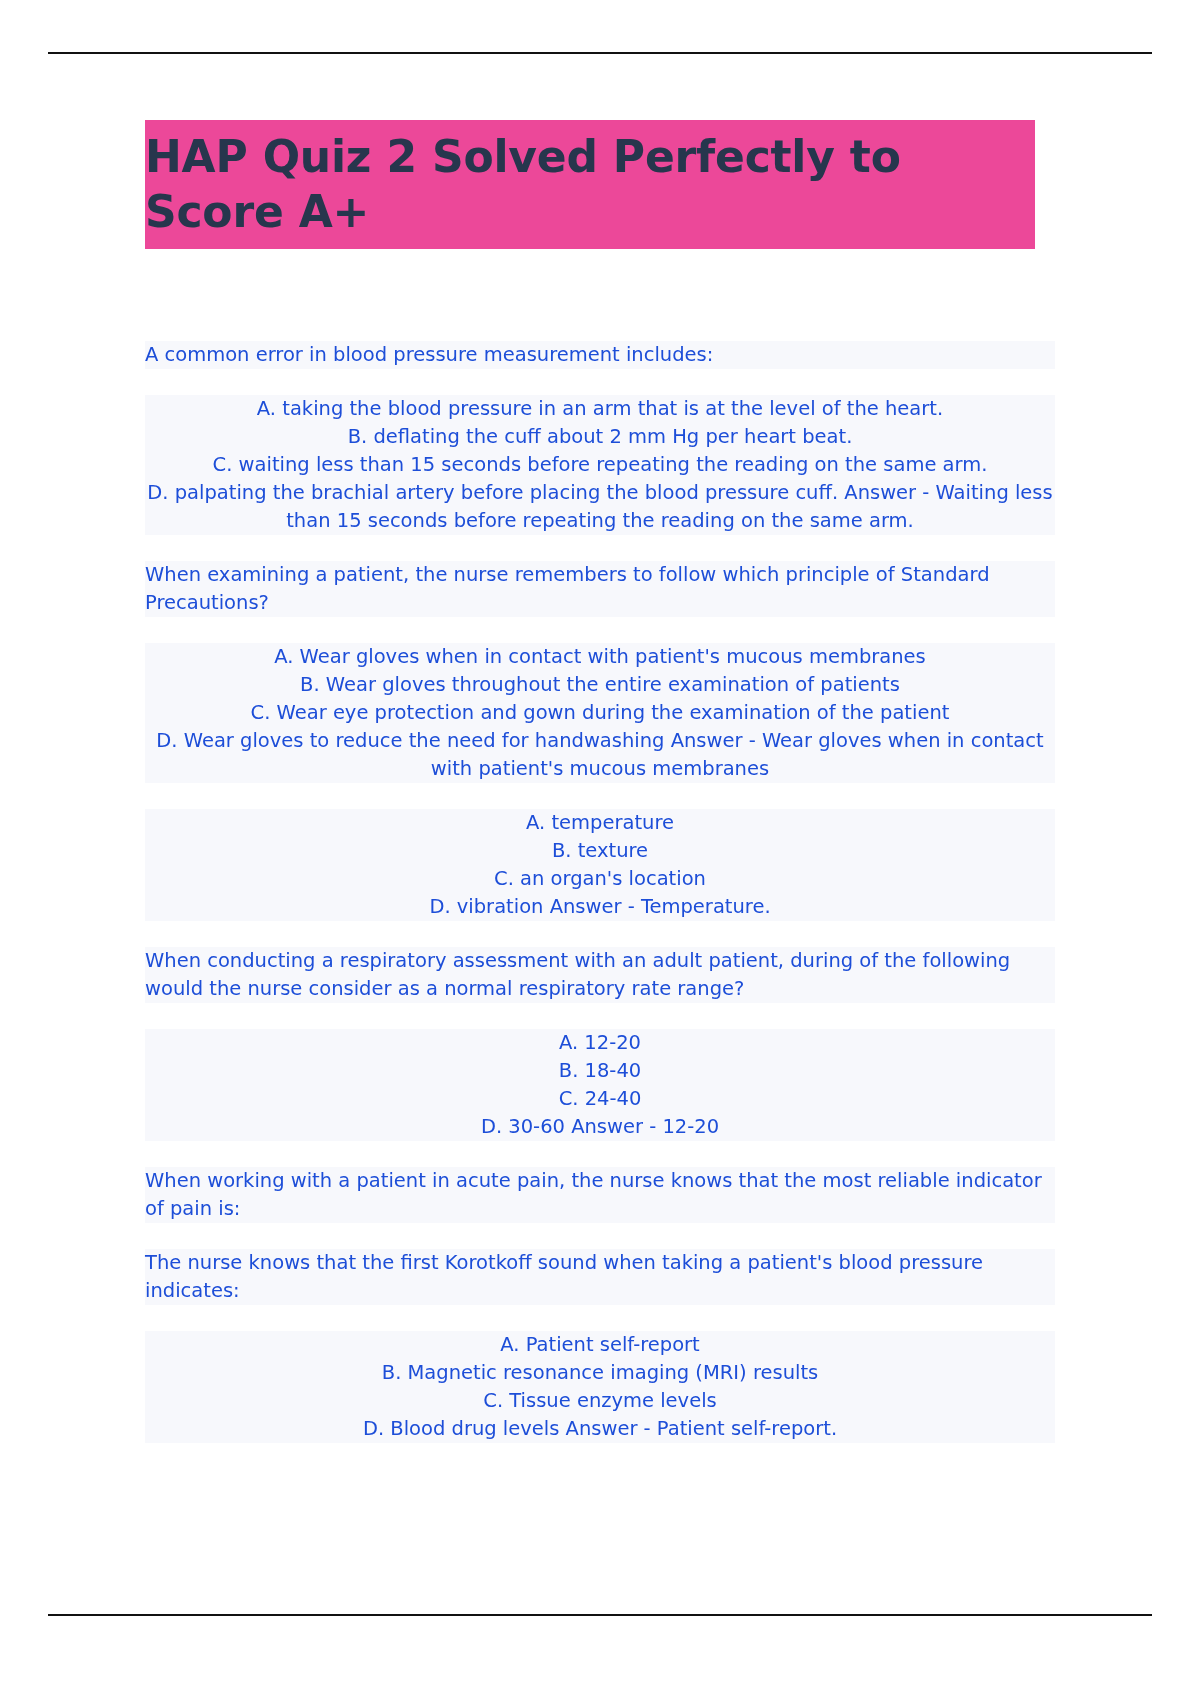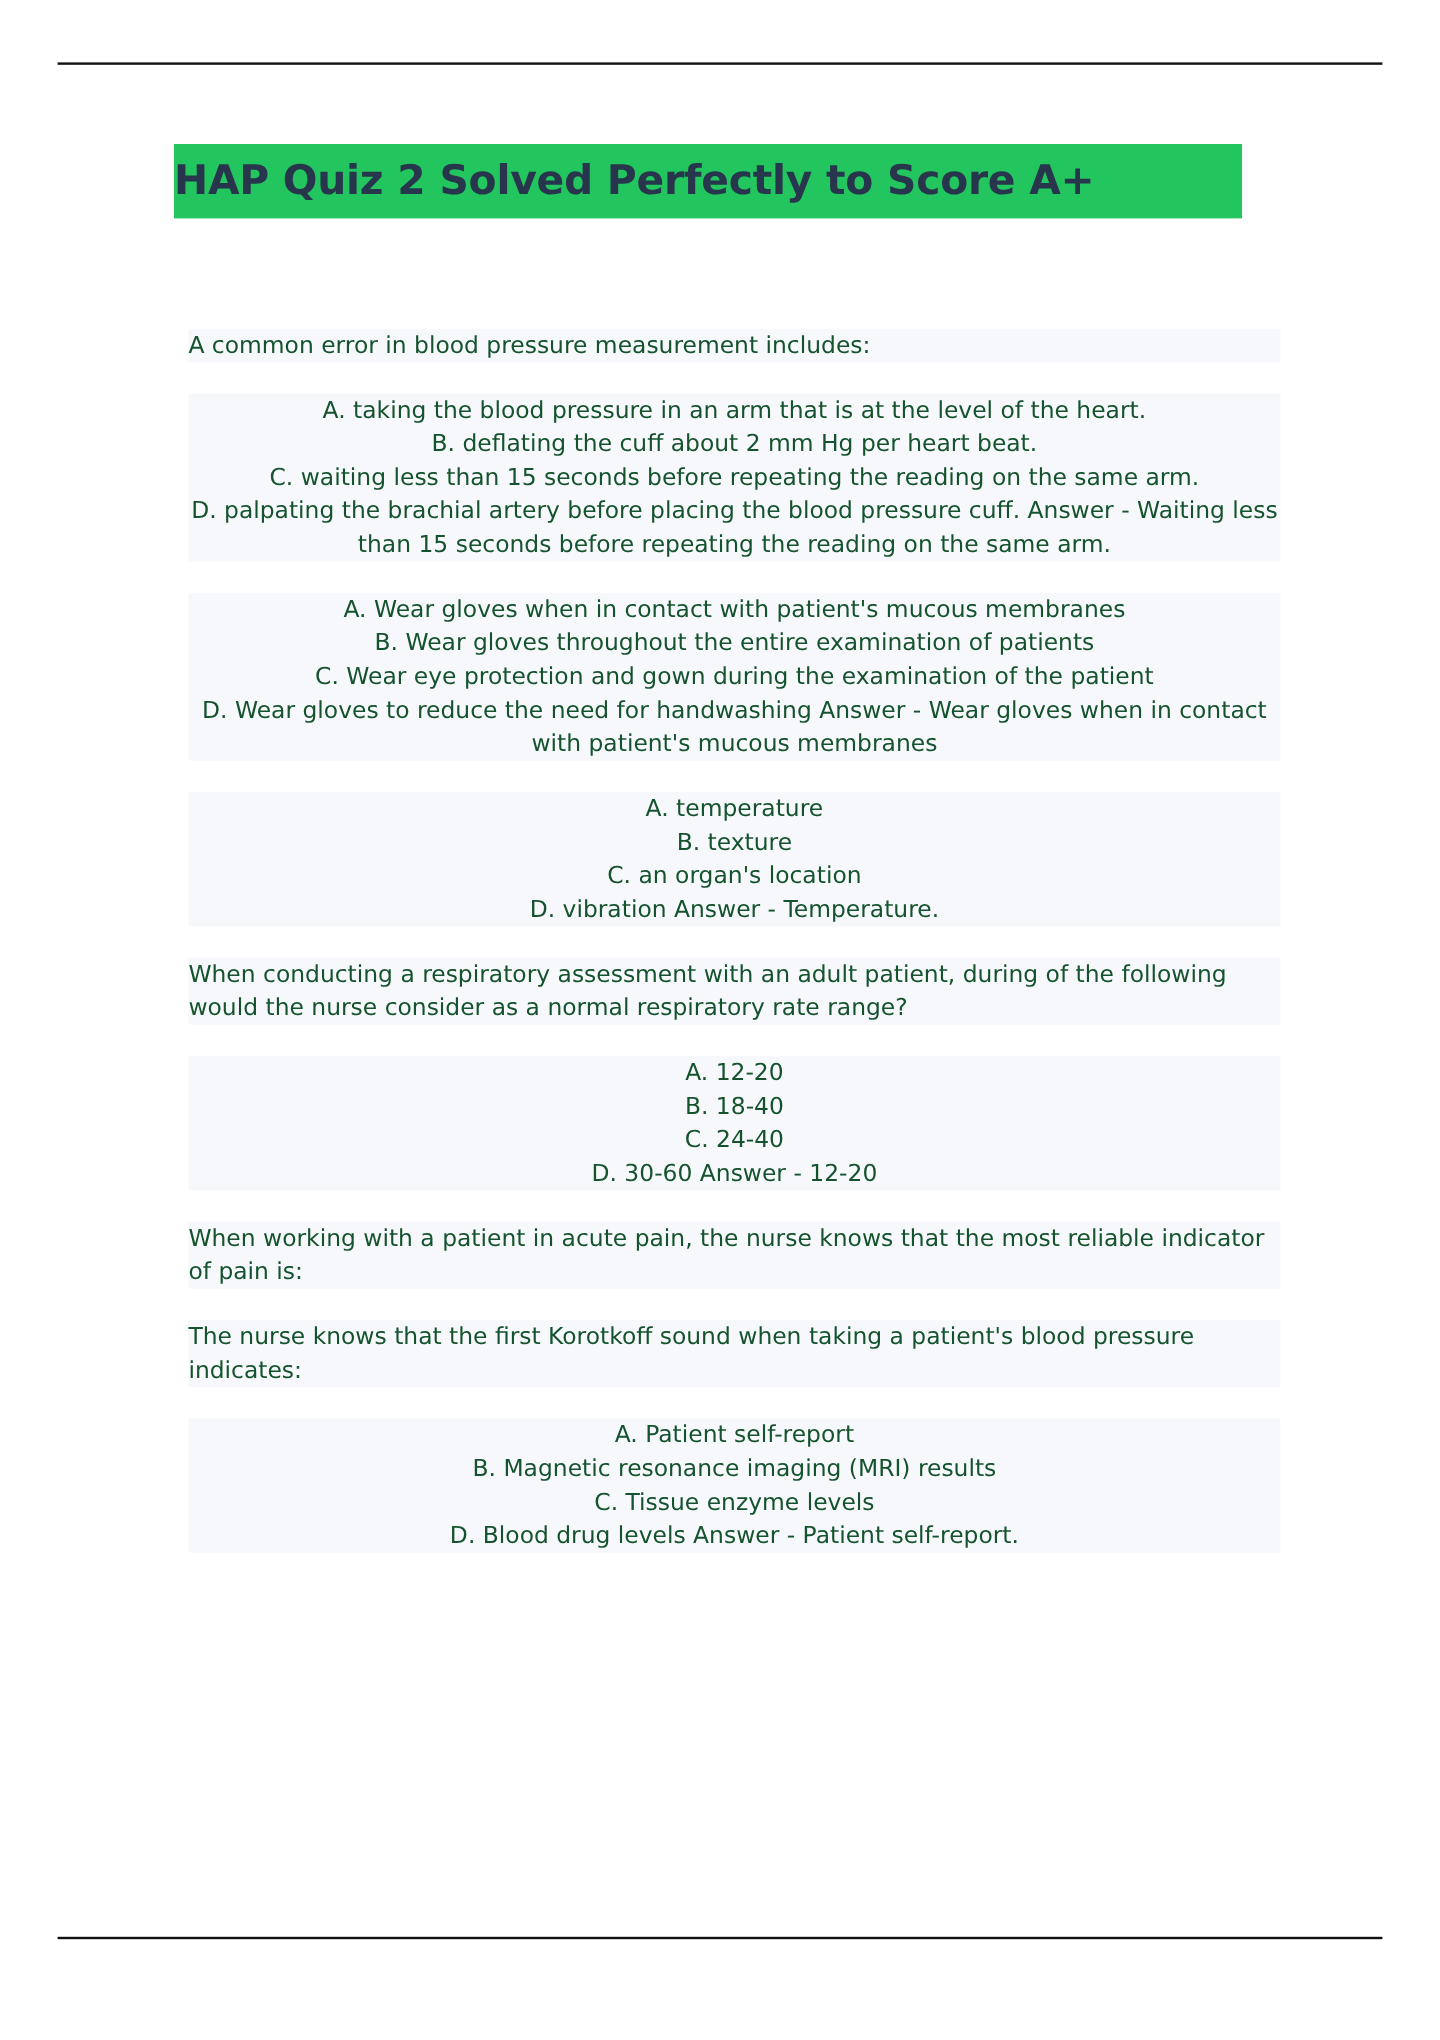--- a/index.html
+++ b/index.html
@@ -34,40 +34,40 @@
   .rule.bottom { top: 1614px; }
 
   .content {
     position: absolute;
     left: 145px;
     top: 120px;
     width: 910px;
   }
 
   .doc-title {
-    font-size: 34px;
+    font-size: 44px;
     line-height: 1.24;
     font-weight: bold;
     color: #27364d;
-    background: #22c55e;
+    background: #ec4899;
     margin: 0;
     padding: 10px 0 10px 0;
     letter-spacing: -0.2px;
     width: 890px;
   }
 
   .body-block {
     margin-top: 92px;
   }
 
   .para {
     font-size: 19.5px;
     line-height: 28px;
-    color: #14532d;
-    margin: 0 0 26px 12px;
+    color: #1d4ed8;
+    margin: 0 0 26px 0;
     background: #f7f8fc;
     width: 100%;
     white-space: pre-wrap;
   }
   .para.qline {
     background: #f7f8fc;
   }
   .para.options {
     background: #f7f8fc;
     text-align: center;
@@ -82,20 +82,21 @@
 
   <div class="content">
     <h1 class="doc-title">HAP Quiz 2 Solved Perfectly to Score A+</h1>
 
     <div class="body-block">
       <p class="para qline">A common error in blood pressure measurement includes:</p>
       <p class="para options">A. taking the blood pressure in an arm that is at the level of the heart.
 B. deflating the cuff about 2 mm Hg per heart beat.
 C. waiting less than 15 seconds before repeating the reading on the same arm.
 D. palpating the brachial artery before placing the blood pressure cuff. Answer - Waiting less than 15 seconds before repeating the reading on the same arm.</p>
+      <p class="para qline">When examining a patient, the nurse remembers to follow which principle of Standard Precautions?</p>
       <p class="para options">A. Wear gloves when in contact with patient's mucous membranes
 B. Wear gloves throughout the entire examination of patients
 C. Wear eye protection and gown during the examination of the patient
 D. Wear gloves to reduce the need for handwashing Answer - Wear gloves when in contact with patient's mucous membranes</p>
       <p class="para options">A. temperature
 B. texture
 C. an organ's location
 D. vibration Answer - Temperature.</p>
       <p class="para qline">When conducting a respiratory assessment with an adult patient, during of the following would the nurse consider as a normal respiratory rate range?</p>
       <p class="para options">A. 12-20

